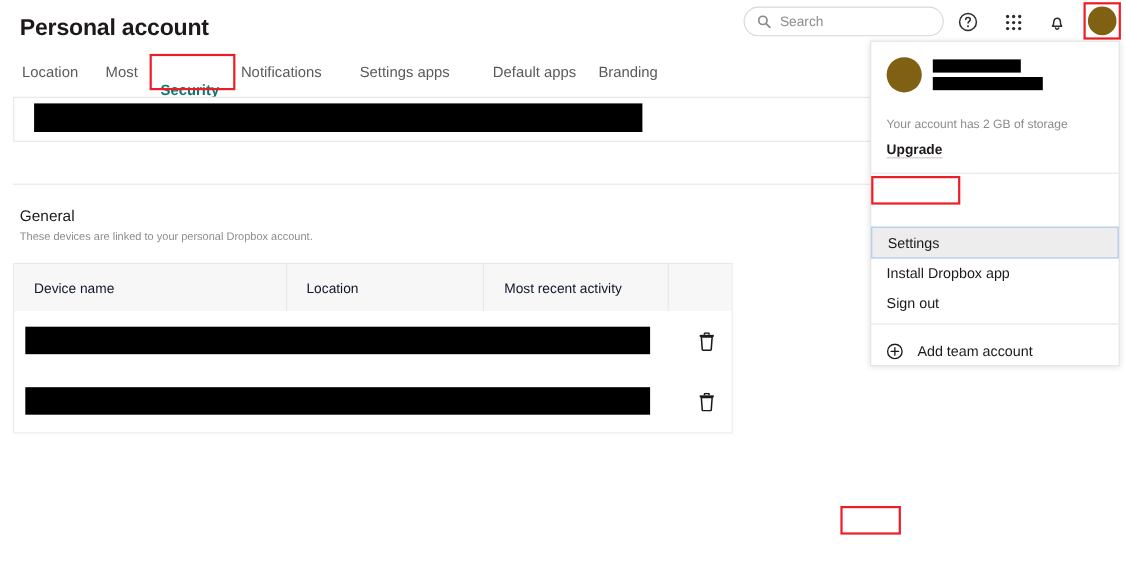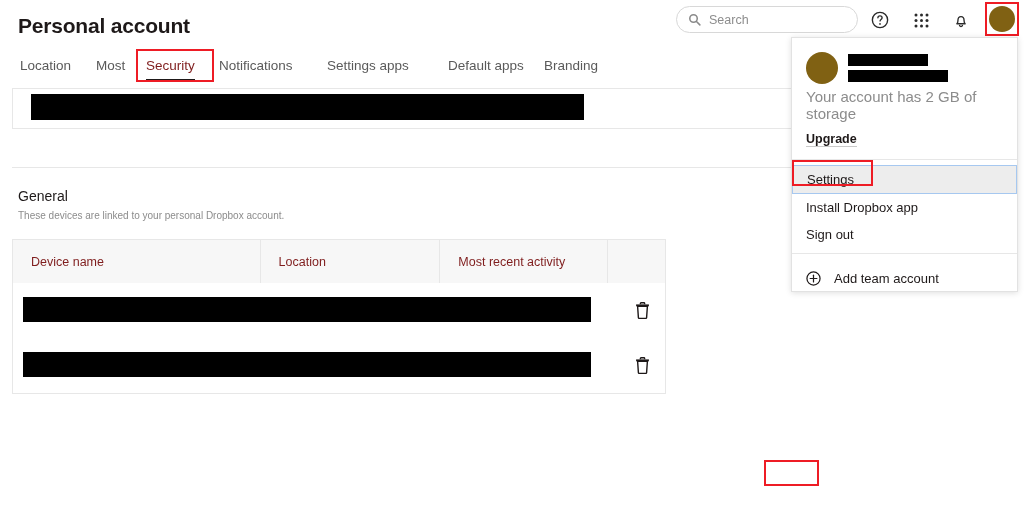--- a/index.html
+++ b/index.html
@@ -60,21 +60,21 @@
 
   
   .tabs {
     position: absolute; left: 0; top: 58px; width: 1024px; height: 30px;
   }
   .tab {
     position: absolute; top: 0;
     font-size: 13.5px; color: #5a5a5a;
     white-space: nowrap; padding-bottom: 8px;
   }
-  .tab.active { color: #7f1d1d; font-weight: normal; }
+  .tab.active { color: #0f766e; font-weight: bold; margin-top: 16px; }
   .tab.active::after {
     content: ""; position: absolute; left: 0; right: 0; bottom: 0;
     height: 2px; background: #1e1919;
   }
   .tab-box {
     position: absolute; left: 136px; top: -9px;
     width: 78px; height: 33px;
     border: 2px solid #ee1c25;
     pointer-events: none;
   }
@@ -114,21 +114,21 @@
   
   .table {
     position: absolute; left: 12px; top: 151px;
     width: 654px;
     border: 1px solid #e7e7e7;
     background: #fff;
   }
   .thead { display: flex; height: 43px; background: #f7f7f7; }
   .th {
     display: flex; align-items: center;
-    font-size: 12.5px; color: #7f1d1d;
+    font-size: 12.5px; color: #0f172a;
     padding-left: 18px;
     border-right: 1px solid #e7e7e7;
     height: 100%;
   }
   .th-name { width: 248px; }
   .th-loc  { width: 180px; }
   .th-act  { width: 168px; }
   .th-end  { width: 57px; border-right: 0; padding-left: 0; }
 
   .trow {
@@ -164,39 +164,40 @@
   .menu-head { padding: 14px 14px 12px 14px; }
   .menu-id { display: flex; align-items: center; gap: 10px; }
   .avatar-menu {
     width: 32px; height: 32px; border-radius: 50%;
     background: #806113; flex: 0 0 32px;
   }
   .id-lines { display: flex; flex-direction: column; gap: 4px; }
   .redact-name { width: 80px; height: 12px; }
   .redact-mail { width: 100px; height: 12px; }
   .storage {
-    margin-top: 4px;
-    font-size: 15px; color: #8c8c8c;
+    margin-top: 23px;
+    font-size: 11px; color: #8c8c8c;
   }
   .upgrade {
     display: inline-block; margin-top: 10px;
     font-size: 12.5px; font-weight: bold; color: #1e1919;
     border-bottom: 1px solid #c9c9c9;
   }
   .menu-sep { height: 1px; background: #e7e7e7; }
   .menu-group { padding: 5px 0; }
   .menu-item {
     height: 27px; display: flex; align-items: center;
     padding-left: 14px;
     font-size: 13px; color: #1e1919;
   }
   .menu-item.focused {
     background: #ededed;
     border: 1px solid #a6c8f0;
     height: 29px;
+    margin-top: 43px;
   }
   .menu-item-icon { display: flex; align-items: flex-end; gap: 13px; }
   .plus-ico { display: flex; color: #1e1919; }
   .settings-box {
     position: absolute; left: 0px; top: 122px;
     width: 81px; height: 26px;
     border: 2px solid #ee1c25;
     pointer-events: none; z-index: 25;
   }
 </style>

